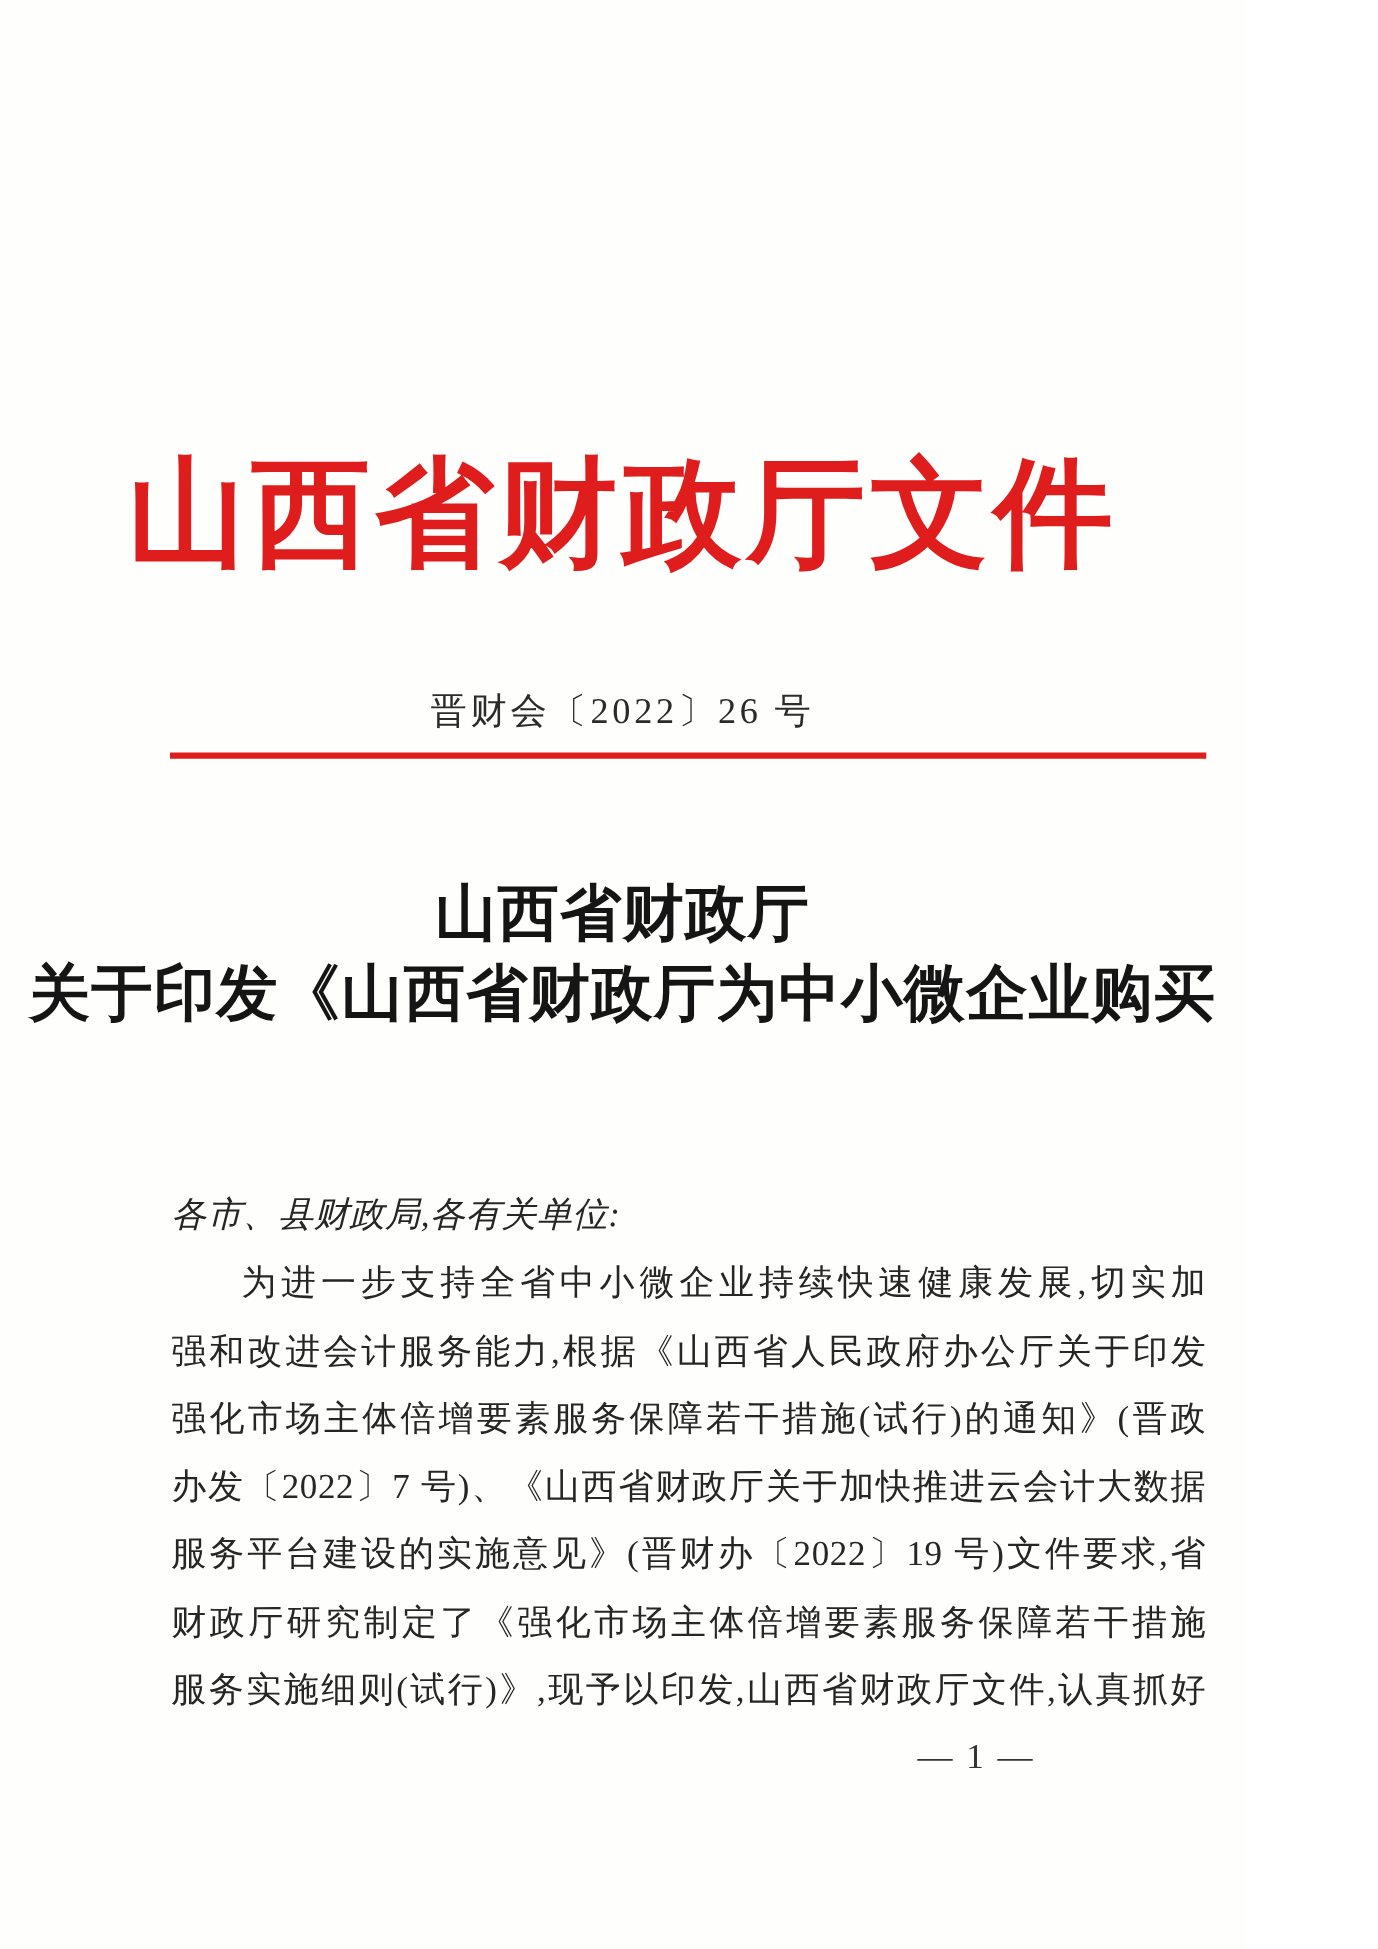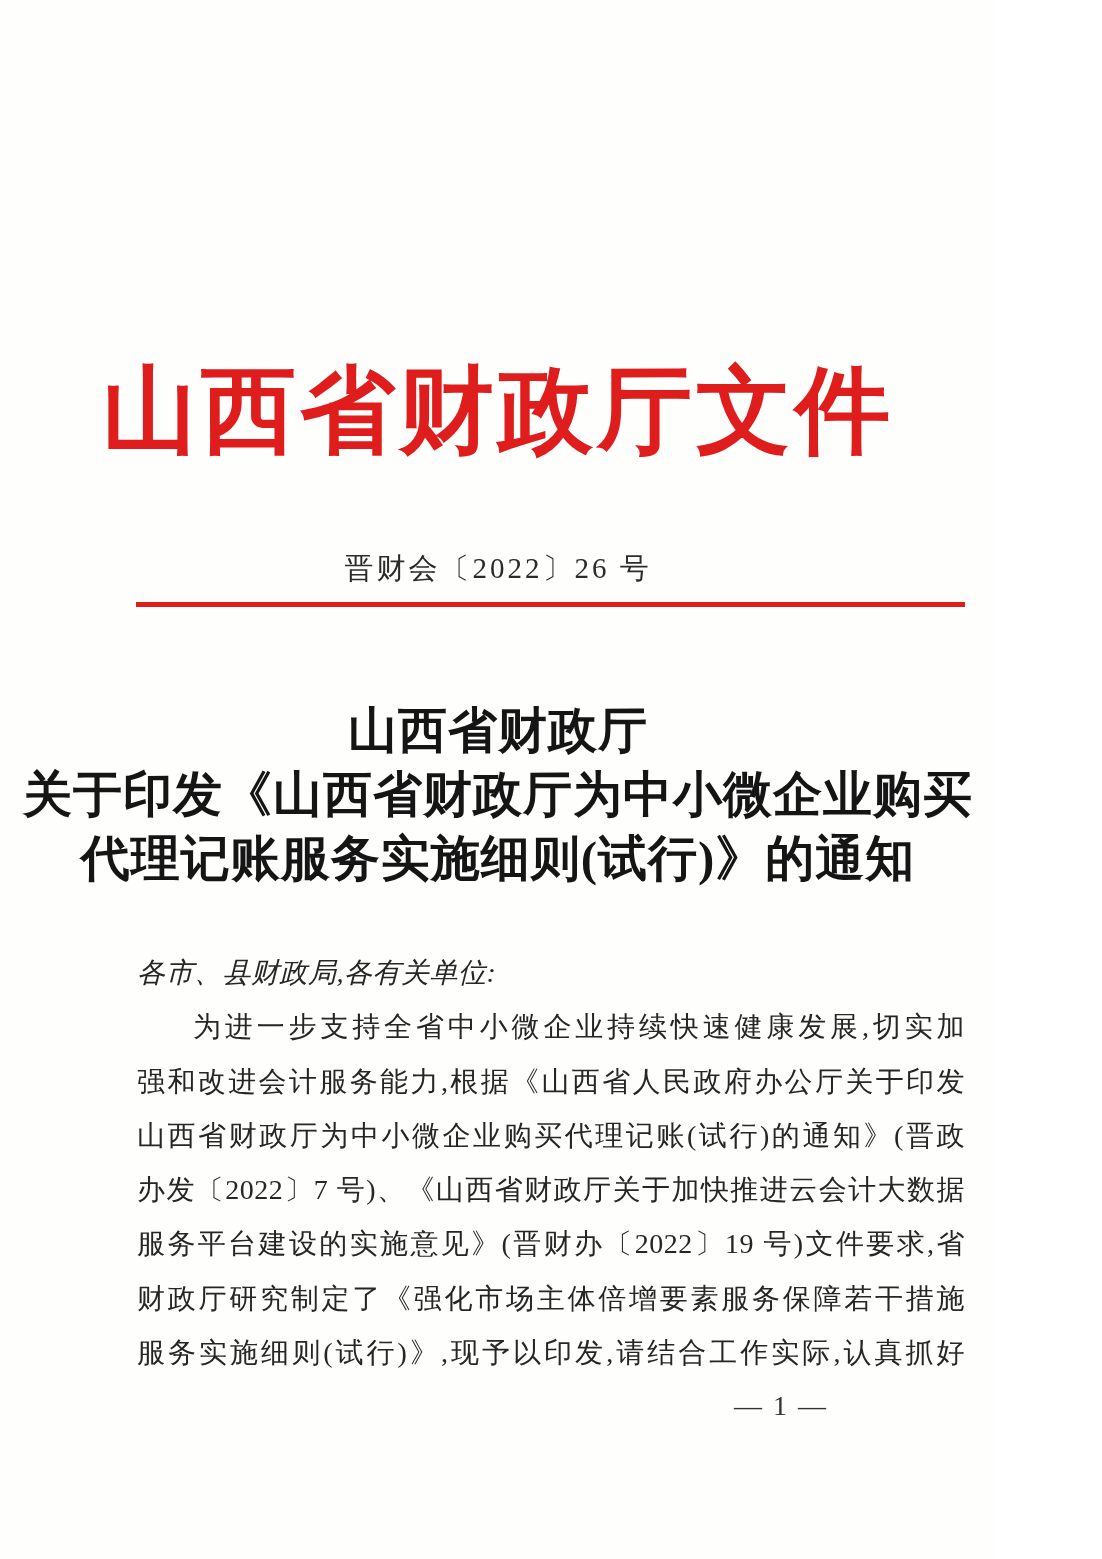--- a/index.html
+++ b/index.html
@@ -103,29 +103,28 @@
 
   <div class="letterhead">山西省财政厅文件</div>
 
   <div class="doc-number">晋财会〔2022〕26 号</div>
 
   <div class="red-rule"></div>
 
   <div class="doc-title">
     <div class="doc-title-line">山西省财政厅</div>
     <div class="doc-title-line">关于印发《山西省财政厅为中小微企业购买</div>
-    <div class="doc-title-line">代理记账服务实施细则(试行)》的通知</div>
   </div>
 
   <div class="body-block">
     <div class="salutation">各市、县财政局,各有关单位:</div>
     <div class="para-line indent">为进一步支持全省中小微企业持续快速健康发展,切实加</div>
     <div class="para-line">强和改进会计服务能力,根据《山西省人民政府办公厅关于印发</div>
-    <div class="para-line">山西省财政厅为中小微企业购买代理记账(试行)的通知》(晋政</div>
+    <div class="para-line">强化市场主体倍增要素服务保障若干措施(试行)的通知》(晋政</div>
     <div class="para-line">办发〔2022〕7 号)、《山西省财政厅关于加快推进云会计大数据</div>
     <div class="para-line">服务平台建设的实施意见》(晋财办〔2022〕19 号)文件要求,省</div>
     <div class="para-line">财政厅研究制定了《强化市场主体倍增要素服务保障若干措施</div>
-    <div class="para-line">服务实施细则(试行)》,现予以印发,请结合工作实际,认真抓好</div>
+    <div class="para-line">服务实施细则(试行)》,现予以印发,山西省财政厅文件,认真抓好</div>
   </div>
 
   <div class="page-number">— 1 —</div>
 
 </div>
 
 </body></html>

